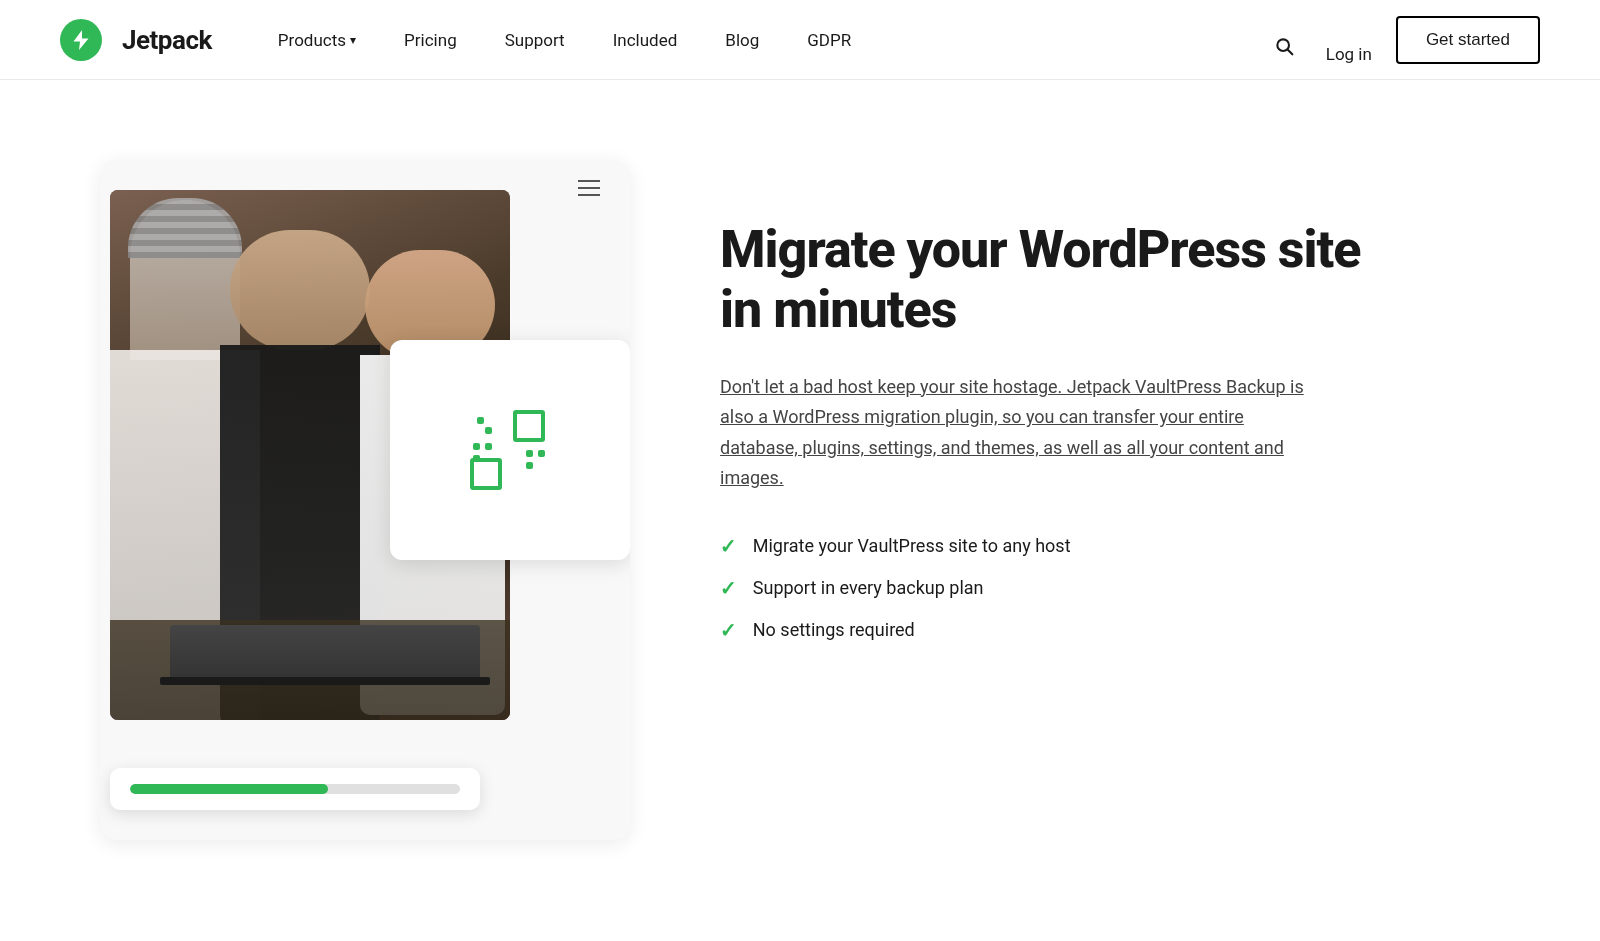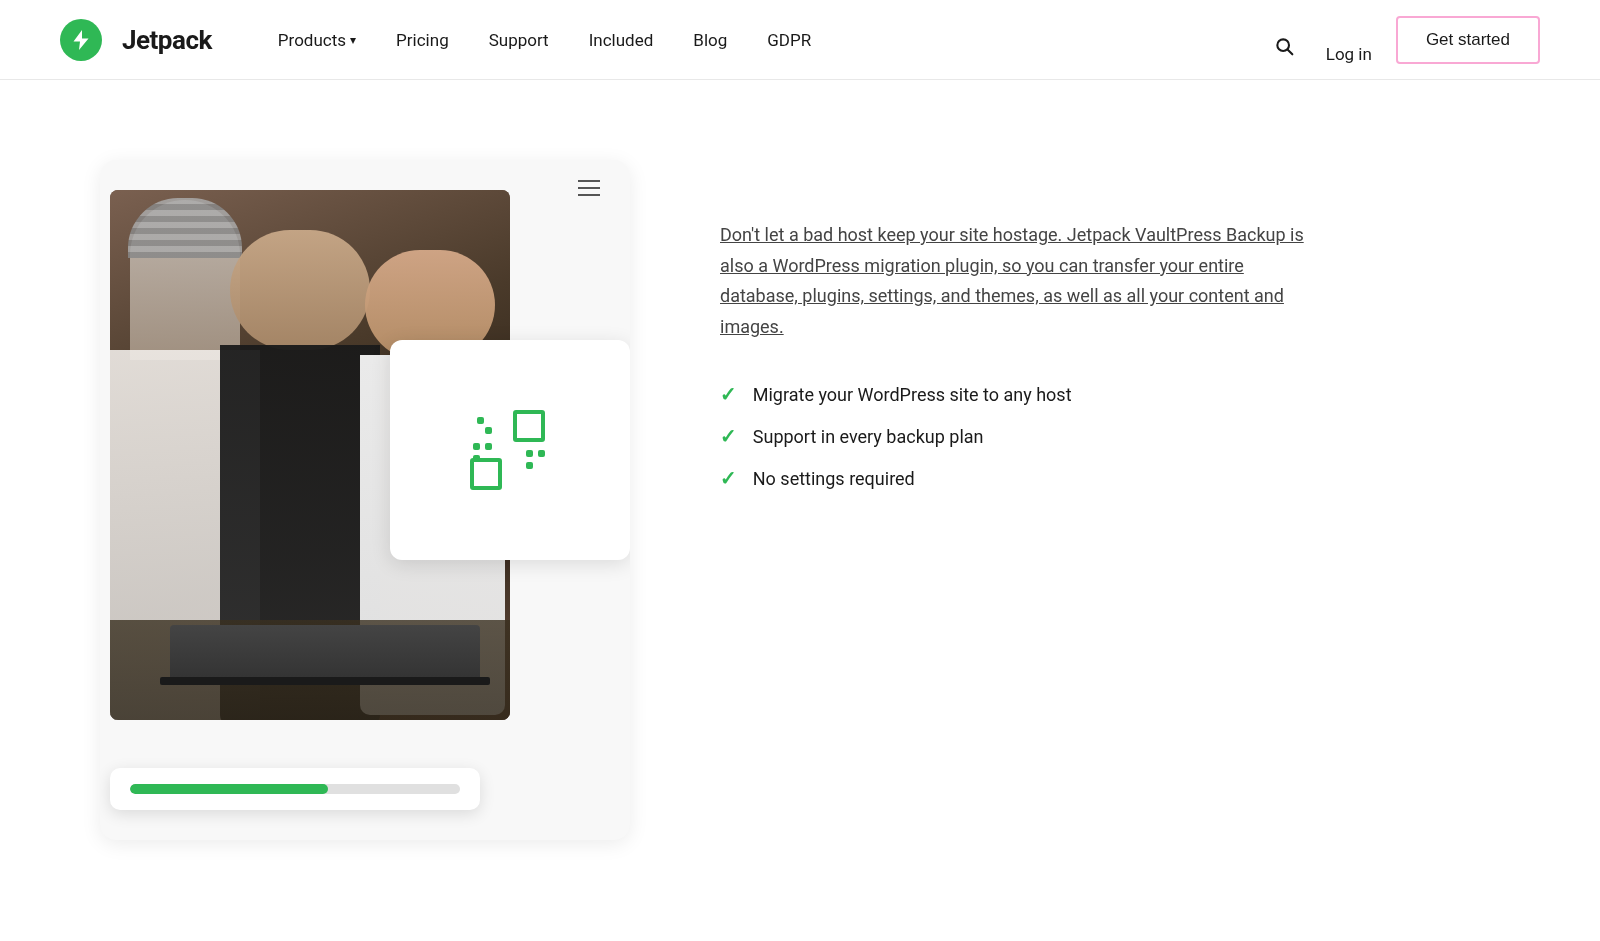--- a/index.html
+++ b/index.html
@@ -55,21 +55,21 @@
     .logo-text {
       font-size: 26px;
       font-weight: 700;
       color: #1a1a1a;
       letter-spacing: -0.5px;
     }
 
     nav {
       display: flex;
       align-items: center;
-      gap: 8px;
+      gap: 16px;
       flex: 1;
     }
 
     .nav-item {
       display: flex;
       align-items: center;
       gap: 4px;
       padding: 8px 16px;
       font-size: 17px;
       color: #1a1a1a;
@@ -107,21 +107,21 @@
       text-decoration: none;
       font-weight: 400;
     }
 
     .get-started-btn {
       padding: 12px 28px;
       font-size: 17px;
       font-weight: 500;
       color: #1a1a1a;
       background: #fff;
-      border: 2px solid #f9a8d4;
+      border: 2px solid #000000;
       border-radius: 4px;
       cursor: pointer;
       white-space: nowrap;
     }
 
     
     main {
       display: flex;
       align-items: flex-start;
       padding: 80px 100px;
@@ -427,26 +427,27 @@
       <div class="progress-card">
         <div class="progress-bar-track">
           <div class="progress-bar-fill"></div>
         </div>
       </div>
 
     </div>
   </div>
 
   <div class="content-area">
+    <h1 class="main-heading">Migrate your WordPress site in minutes</h1>
     <p class="main-description">Don't let a bad host keep your site hostage. Jetpack VaultPress Backup is also a WordPress migration plugin, so you can transfer your entire database, plugins, settings, and themes, as well as all your content and images.</p>
 
     <ul class="feature-list">
       <li class="feature-item">
         <span class="checkmark">✓</span>
-        <span>Migrate your WordPress site to any host</span>
+        <span>Migrate your VaultPress site to any host</span>
       </li>
       <li class="feature-item">
         <span class="checkmark">✓</span>
         <span>Support in every backup plan</span>
       </li>
       <li class="feature-item">
         <span class="checkmark">✓</span>
         <span>No settings required</span>
       </li>
     </ul>

